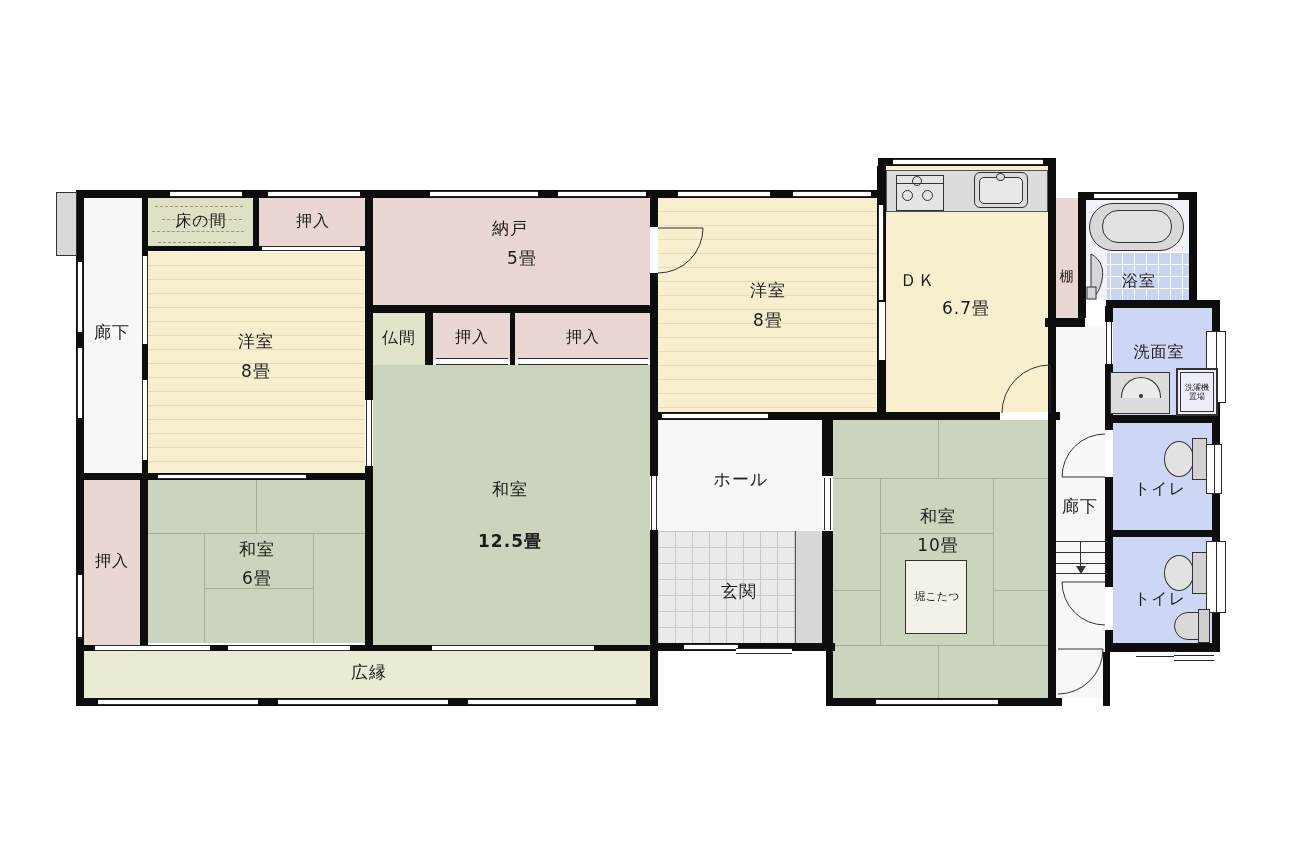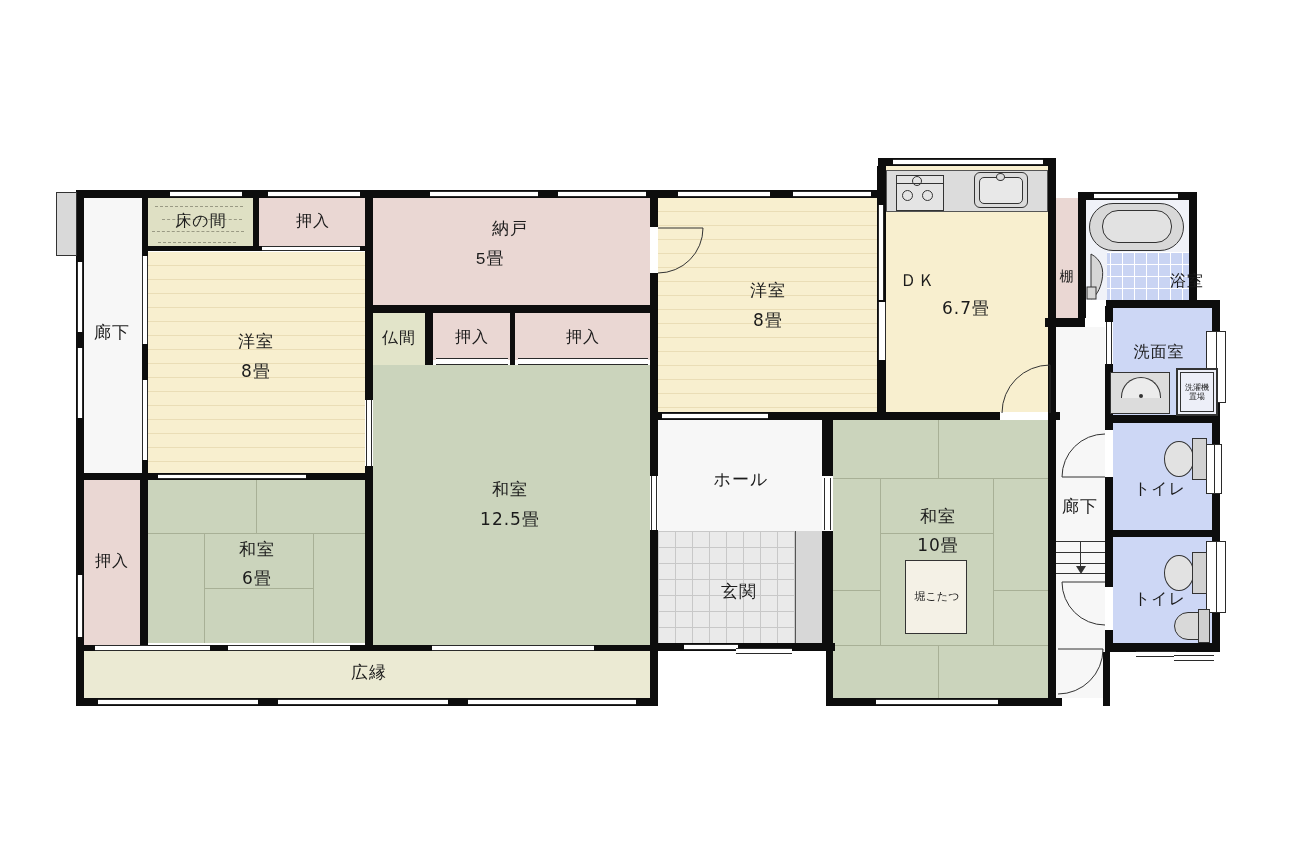--- a/index.html
+++ b/index.html
@@ -235,38 +235,38 @@
       <rect x="1087" y="287" width="9" height="12"></rect>
     </g>
   </svg>
 
   <div class="lbl" style="left:112px;top:332px;">廊下</div>
   <div class="lbl s" style="left:201px;top:221px;">床の間</div>
   <div class="lbl s" style="left:313px;top:221px;">押入</div>
   <div class="lbl" style="left:256px;top:341px;">洋室</div>
   <div class="lbl" style="left:256px;top:371px;">8畳</div>
   <div class="lbl" style="left:510px;top:228px;">納戸</div>
-  <div class="lbl" style="left:490px;top:258px;font-family:Liberation Mono, monospace;">5畳</div>
+  <div class="lbl" style="left:522px;top:258px;">5畳</div>
   <div class="lbl s" style="left:399px;top:338px;">仏間</div>
   <div class="lbl s" style="left:472px;top:337px;">押入</div>
   <div class="lbl s" style="left:583px;top:337px;">押入</div>
   <div class="lbl" style="left:768px;top:290px;">洋室</div>
   <div class="lbl" style="left:768px;top:320px;">8畳</div>
   <div class="lbl" style="left:918px;top:280px;">ＤＫ</div>
   <div class="lbl" style="left:966px;top:308px;">6.7畳</div>
   <div class="lbl v" style="left:1067px;top:258px;">棚</div>
-  <div class="lbl s" style="left:1187px;top:281px;text-align:right;">浴室</div>
+  <div class="lbl s" style="left:1139px;top:281px;text-align:right;">浴室</div>
   <div class="lbl s" style="left:1159px;top:352px;">洗面室</div>
   <div class="lbl s" style="left:1160px;top:489px;">トイレ</div>
   <div class="lbl s" style="left:1160px;top:599px;">トイレ</div>
   <div class="lbl" style="left:1080px;top:506px;">廊下</div>
   <div class="lbl" style="left:741px;top:479px;">ホール</div>
   <div class="lbl" style="left:739px;top:591px;">玄関</div>
   <div class="lbl" style="left:510px;top:489px;">和室</div>
-  <div class="lbl" style="left:510px;top:519px;">12.5畳</div>
+  <div class="lbl" style="left:510px;top:541px;font-weight:bold;">12.5畳</div>
   <div class="lbl" style="left:257px;top:549px;">和室</div>
   <div class="lbl" style="left:257px;top:578px;">6畳</div>
   <div class="lbl" style="left:938px;top:516px;">和室</div>
   <div class="lbl" style="left:938px;top:545px;">10畳</div>
   <div class="lbl" style="left:937px;top:596px;font-size:11px;letter-spacing:0;">堀こたつ</div>
   <div class="lbl s" style="left:112px;top:561px;">押入</div>
   <div class="lbl" style="left:369px;top:672px;">広縁</div>
 
 </div>
 

